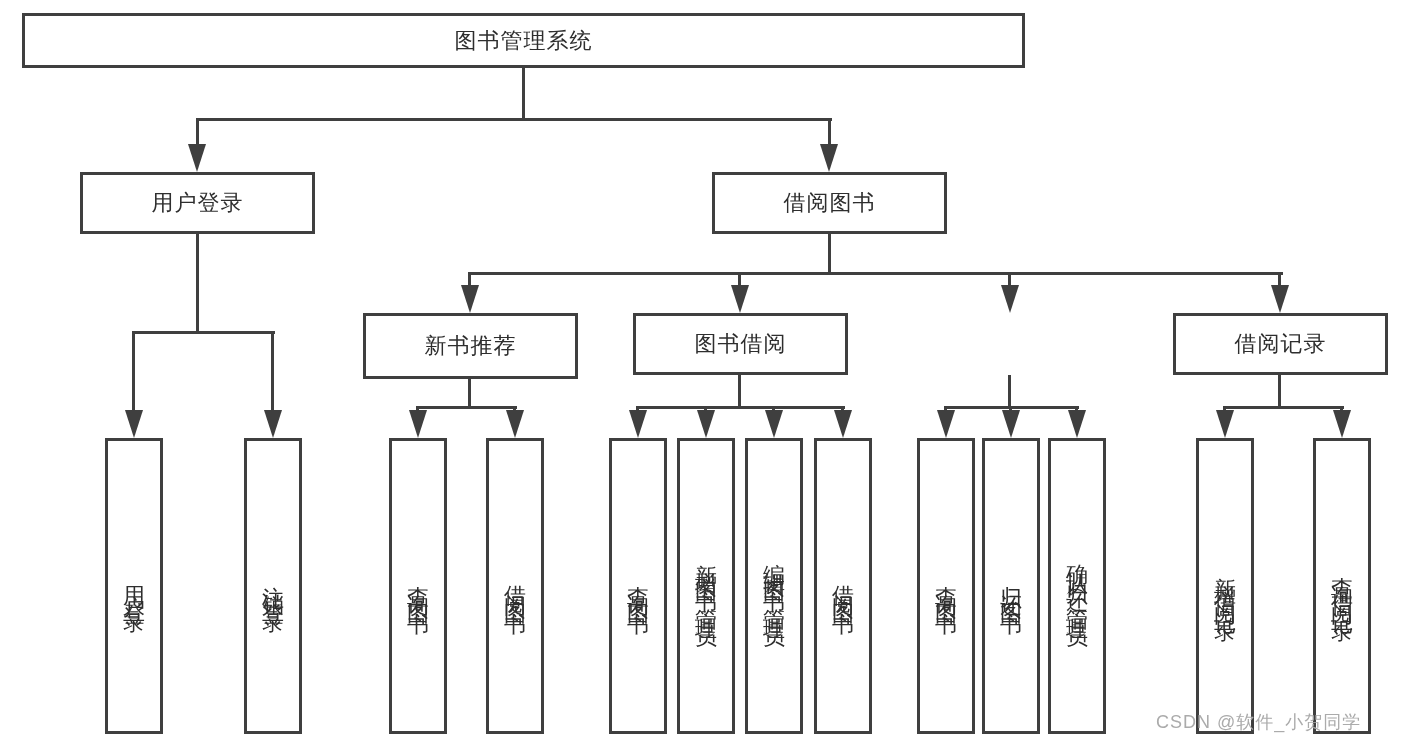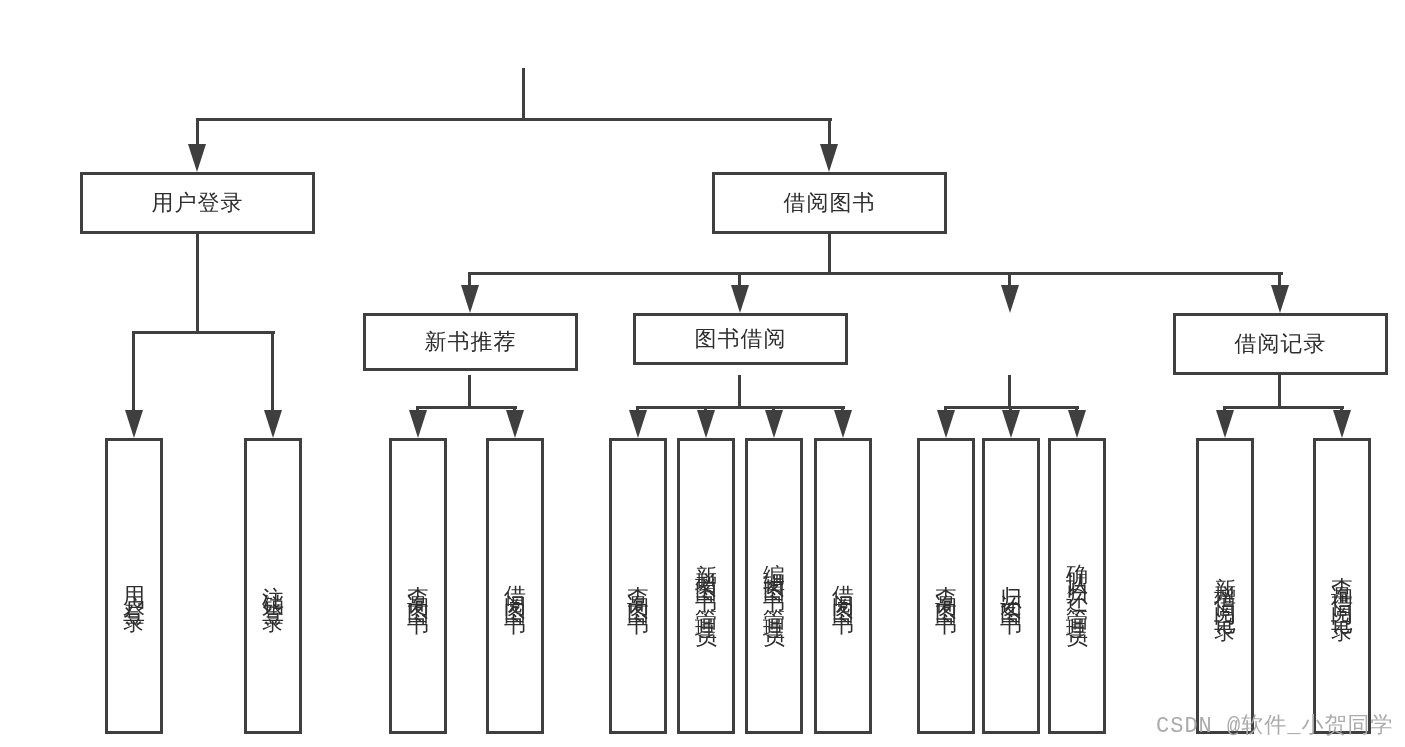--- a/index.html
+++ b/index.html
@@ -20,28 +20,31 @@
   }
   .vline{position:absolute;width:3px;background:#3f3f3f;z-index:1;}
   .hline{position:absolute;height:3px;background:#3f3f3f;z-index:1;}
   .arrow{
     position:absolute;width:0;height:0;z-index:1;
     border-left:9px solid transparent;border-right:9px solid transparent;
     border-top:28px solid #3f3f3f;
   }
   .watermark{
     position:absolute;left:1156px;top:710px;z-index:5;
-    font-size:22px;color:#ababab;letter-spacing:1px;white-space:nowrap;font-family:Liberation Mono, monospace;
+    font-size:18px;color:#ababab;letter-spacing:1px;white-space:nowrap;
   }
 </style>
 </head>
 <body>
 
 <div id="stage">
 
+  <div class="box h" style="left:22px;top:13px;width:1003px;height:55px">
+    <span>图书管理系统</span>
+  </div>
 
   <div class="vline" style="left:522px;top:68px;height:53px"></div>
   <div class="hline" style="left:196px;top:118px;width:636px"></div>
   <div class="vline" style="left:196px;top:120px;height:26px"></div>
   <div class="arrow" style="left:188px;top:144px"></div>
   <div class="vline" style="left:828px;top:120px;height:26px"></div>
   <div class="arrow" style="left:820px;top:144px"></div>
 
   <div class="box h" style="left:80px;top:172px;width:235px;height:62px">
     <span>用户登录</span>
@@ -61,24 +64,24 @@
   <div class="hline" style="left:468px;top:272px;width:815px"></div>
   <div class="vline" style="left:468px;top:273px;height:14px"></div>
   <div class="arrow" style="left:461px;top:285px"></div>
   <div class="vline" style="left:738px;top:273px;height:14px"></div>
   <div class="arrow" style="left:731px;top:285px"></div>
   <div class="vline" style="left:1008px;top:273px;height:14px"></div>
   <div class="arrow" style="left:1001px;top:285px"></div>
   <div class="vline" style="left:1278px;top:273px;height:14px"></div>
   <div class="arrow" style="left:1271px;top:285px"></div>
 
-  <div class="box h" style="left:363px;top:313px;width:215px;height:58px">
+  <div class="box h" style="left:363px;top:313px;width:215px;height:66px">
     <span>新书推荐</span>
   </div>
-  <div class="box h" style="left:633px;top:313px;width:215px;height:52px">
+  <div class="box h" style="left:633px;top:313px;width:215px;height:62px">
     <span>图书借阅</span>
   </div>
   <div class="box h" style="left:1173px;top:313px;width:215px;height:62px">
     <span>借阅记录</span>
   </div>
 
   <div class="vline" style="left:468px;top:375px;height:33px"></div>
   <div class="hline" style="left:416px;top:406px;width:101px"></div>
   <div class="vline" style="left:416px;top:407px;height:6px"></div>
   <div class="arrow" style="left:409px;top:410px"></div>

